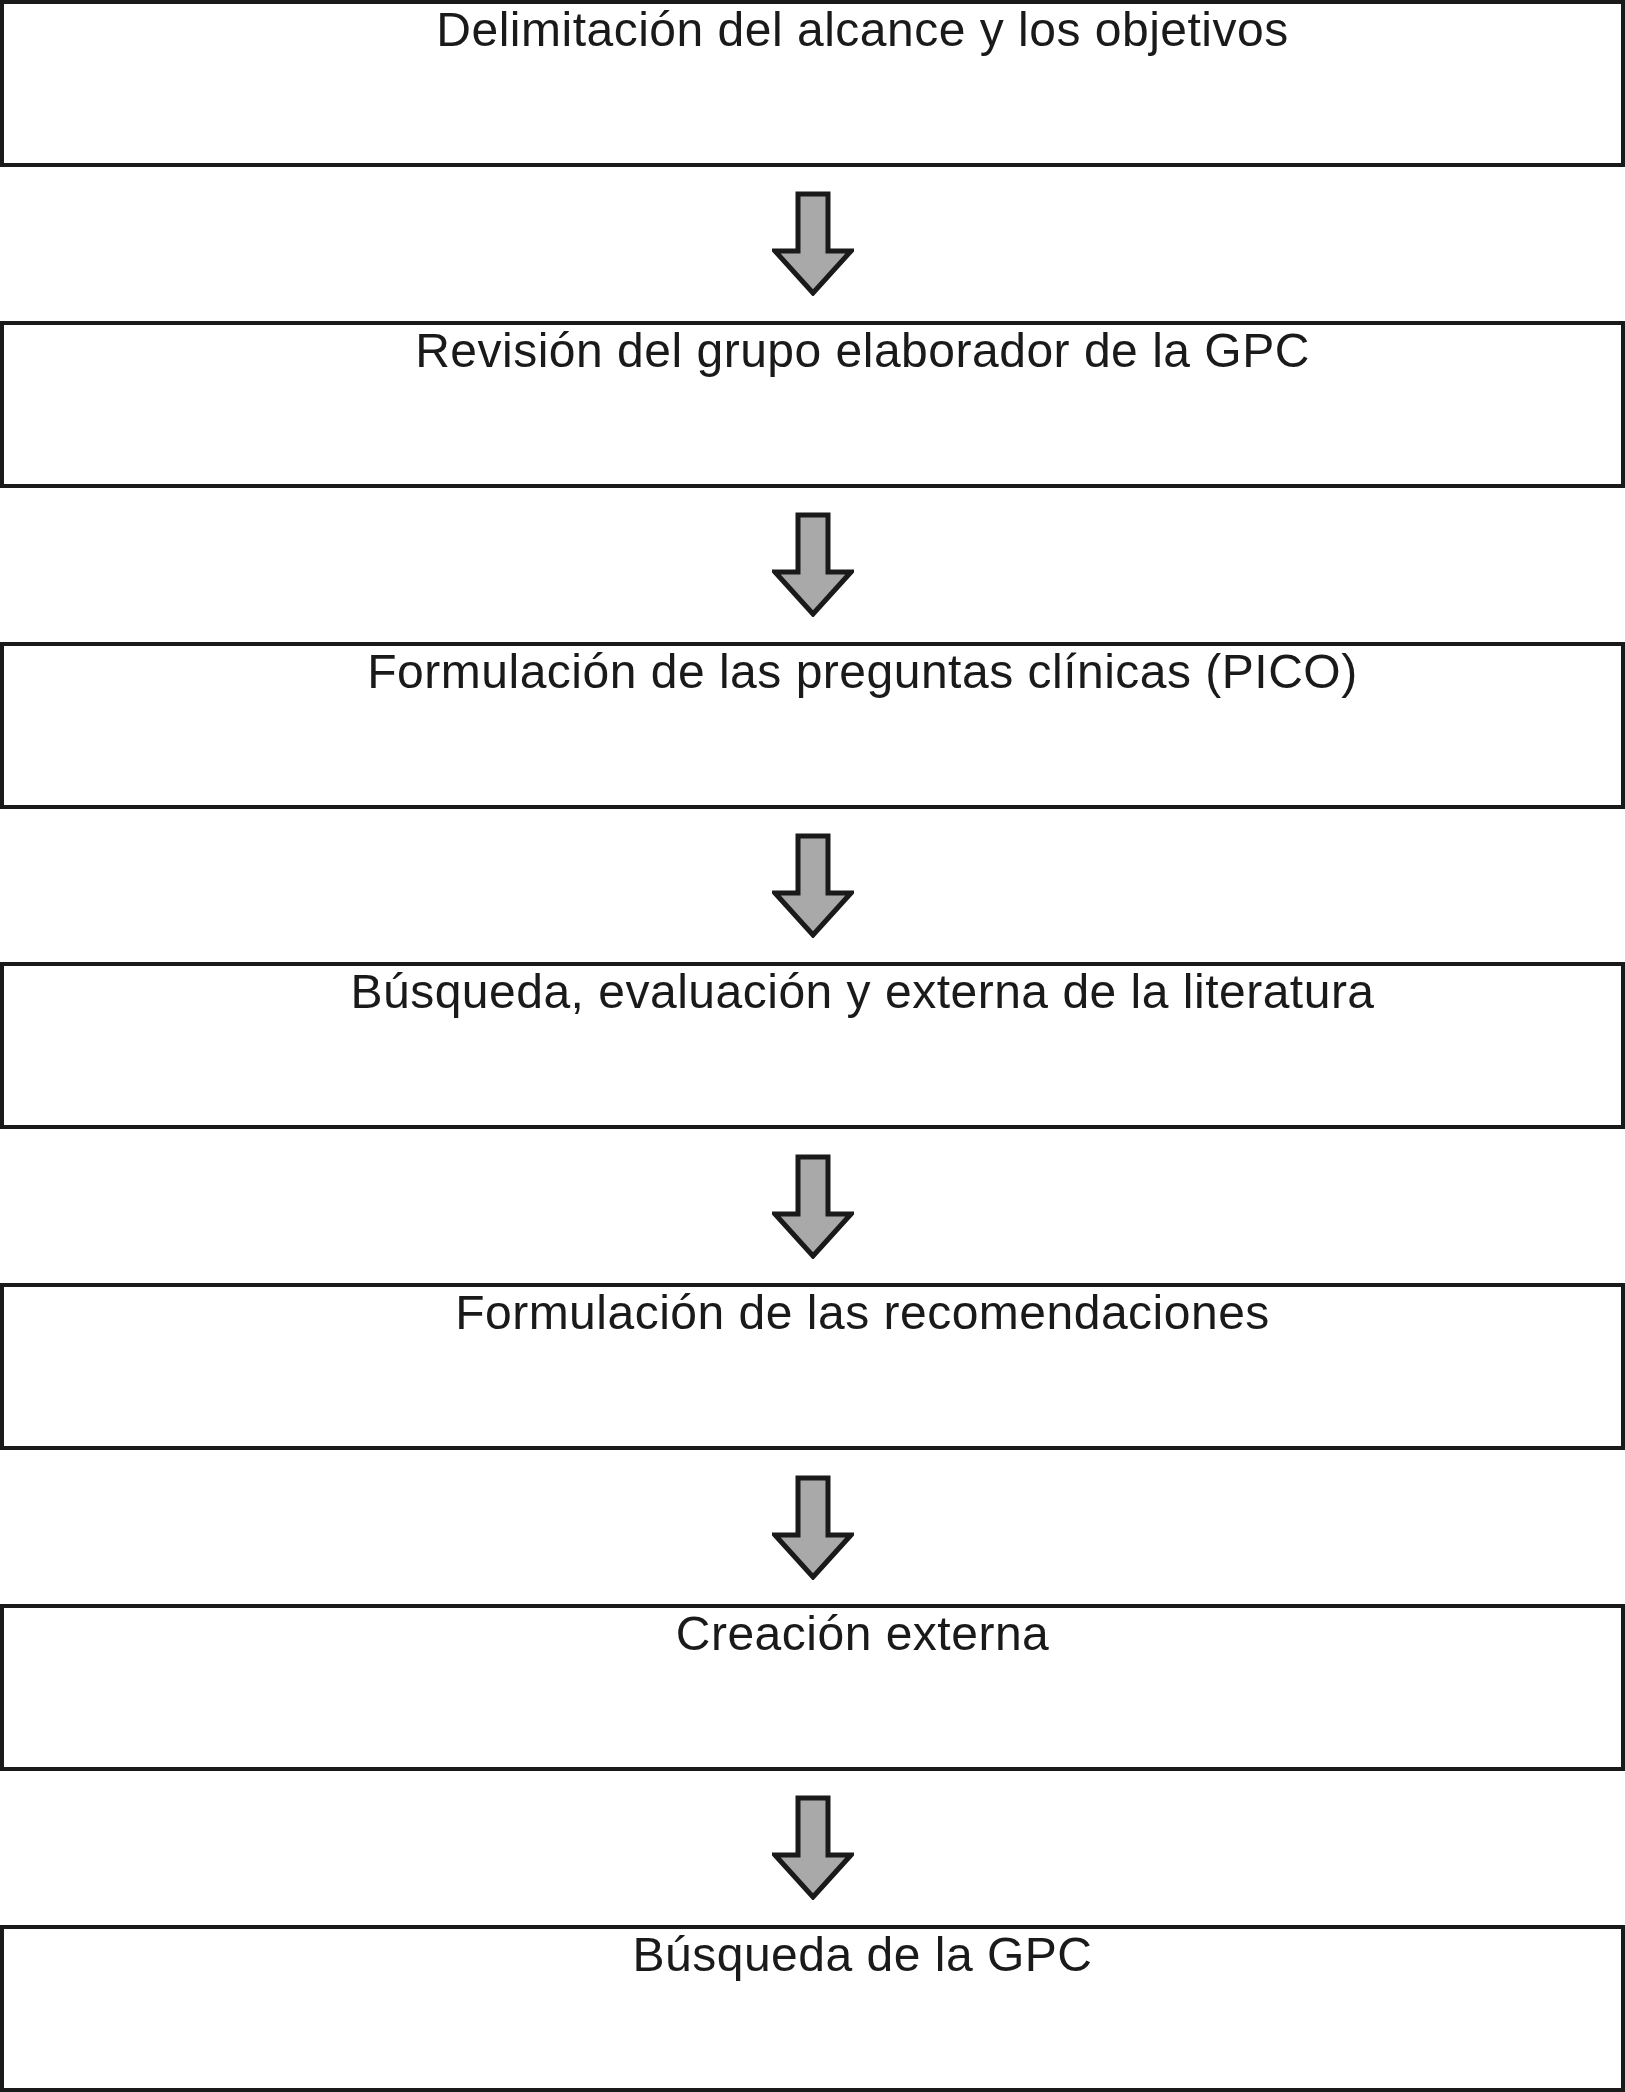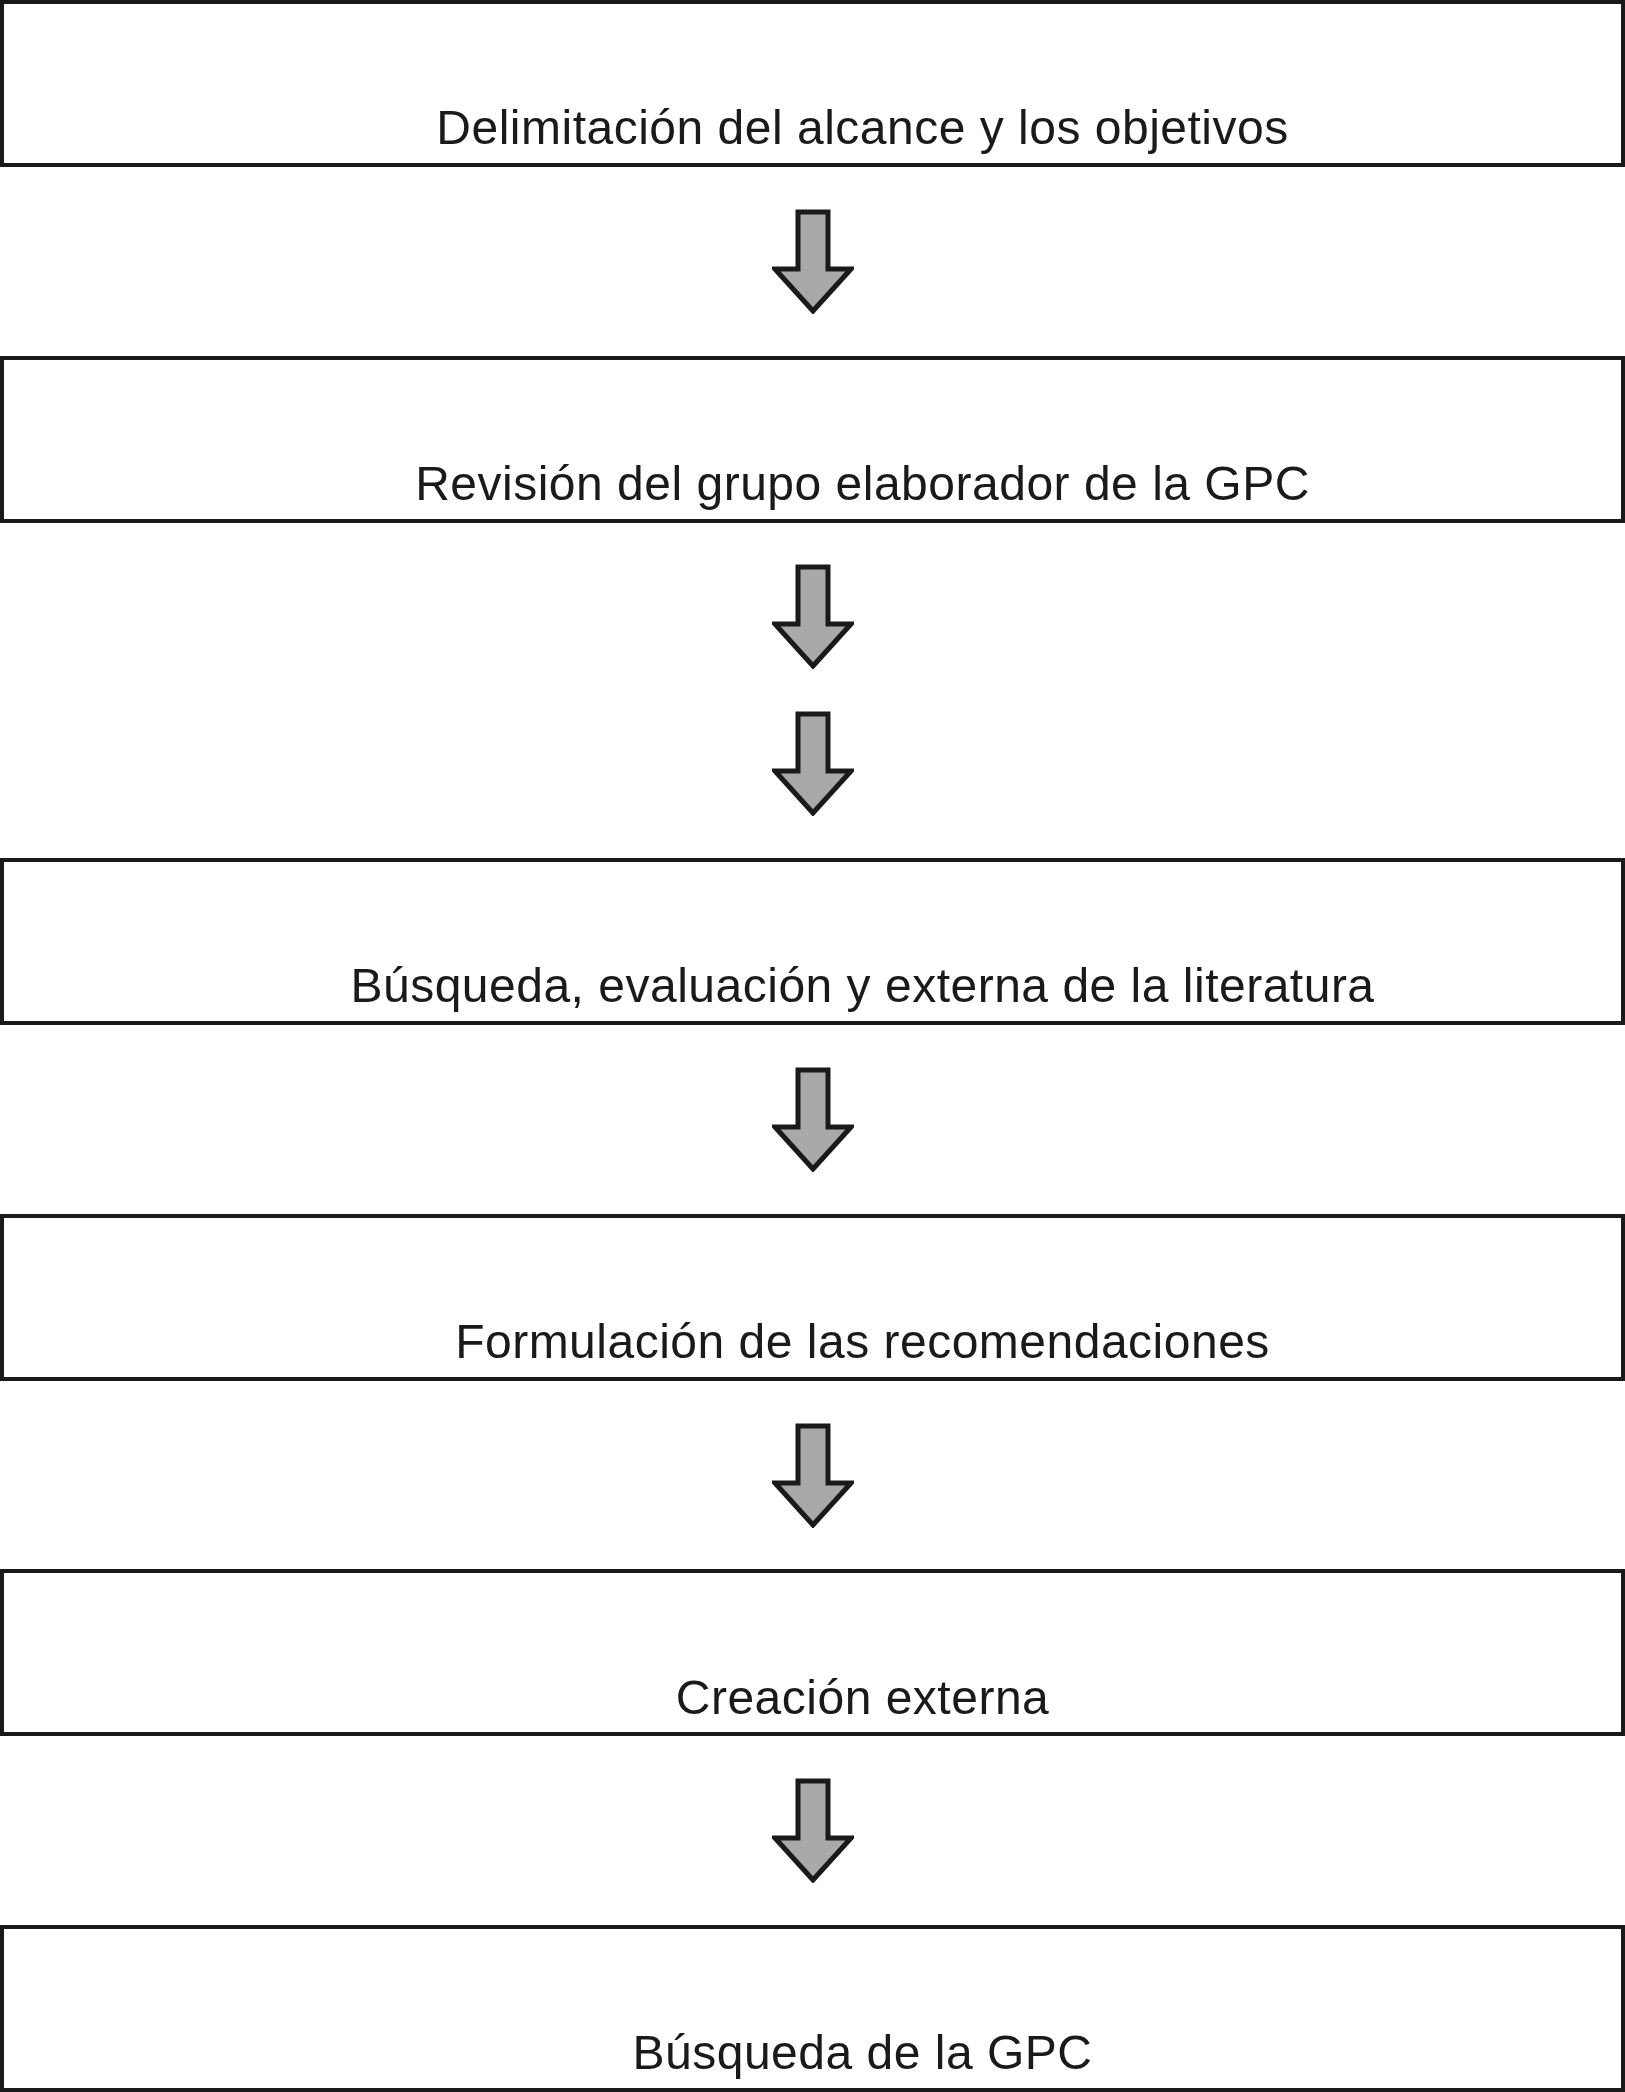--- a/index.html
+++ b/index.html
@@ -29,21 +29,21 @@
     justify-content:space-between;
     align-items:stretch;
   }
   .flow-box{
     flex:0 0 auto;
     height:167px;
     width:100%;
     border:4px solid var(--box-border);
     background:var(--box-fill);
     display:flex;
-    align-items:flex-end;
+    align-items:flex-start;
     justify-content:center;
     padding-left:100px;   
     padding-bottom:8px;   
   }
   .flow-box .label{
     font-size:48px;
     line-height:1.1;
     letter-spacing:0.5px;
     white-space:nowrap;
     color:var(--text);
@@ -70,20 +70,23 @@
   </svg>
 
   <div class="flow-box">
     <span class="label">Revisión del grupo elaborador de la GPC</span>
   </div>
 
   <svg class="flow-arrow" viewBox="0 0 82 105" xmlns="http://www.w3.org/2000/svg">
     <polygon points="26,3 56,3 56,60 79,60 41,102 3,60 26,60" style="fill:var(--arrow-fill,#a9a9a9); stroke:var(--arrow-stroke,#1a1a1a); stroke-width:5; stroke-linejoin:miter;"></polygon>
   </svg>
 
+  <div class="flow-box">
+    <span class="label">Formulación de las preguntas clínicas (PICO)</span>
+  </div>
 
   <svg class="flow-arrow" viewBox="0 0 82 105" xmlns="http://www.w3.org/2000/svg">
     <polygon points="26,3 56,3 56,60 79,60 41,102 3,60 26,60" style="fill:var(--arrow-fill,#a9a9a9); stroke:var(--arrow-stroke,#1a1a1a); stroke-width:5; stroke-linejoin:miter;"></polygon>
   </svg>
 
   <div class="flow-box">
     <span class="label">Búsqueda, evaluación y externa de la literatura</span>
   </div>
 
   <svg class="flow-arrow" viewBox="0 0 82 105" xmlns="http://www.w3.org/2000/svg">

